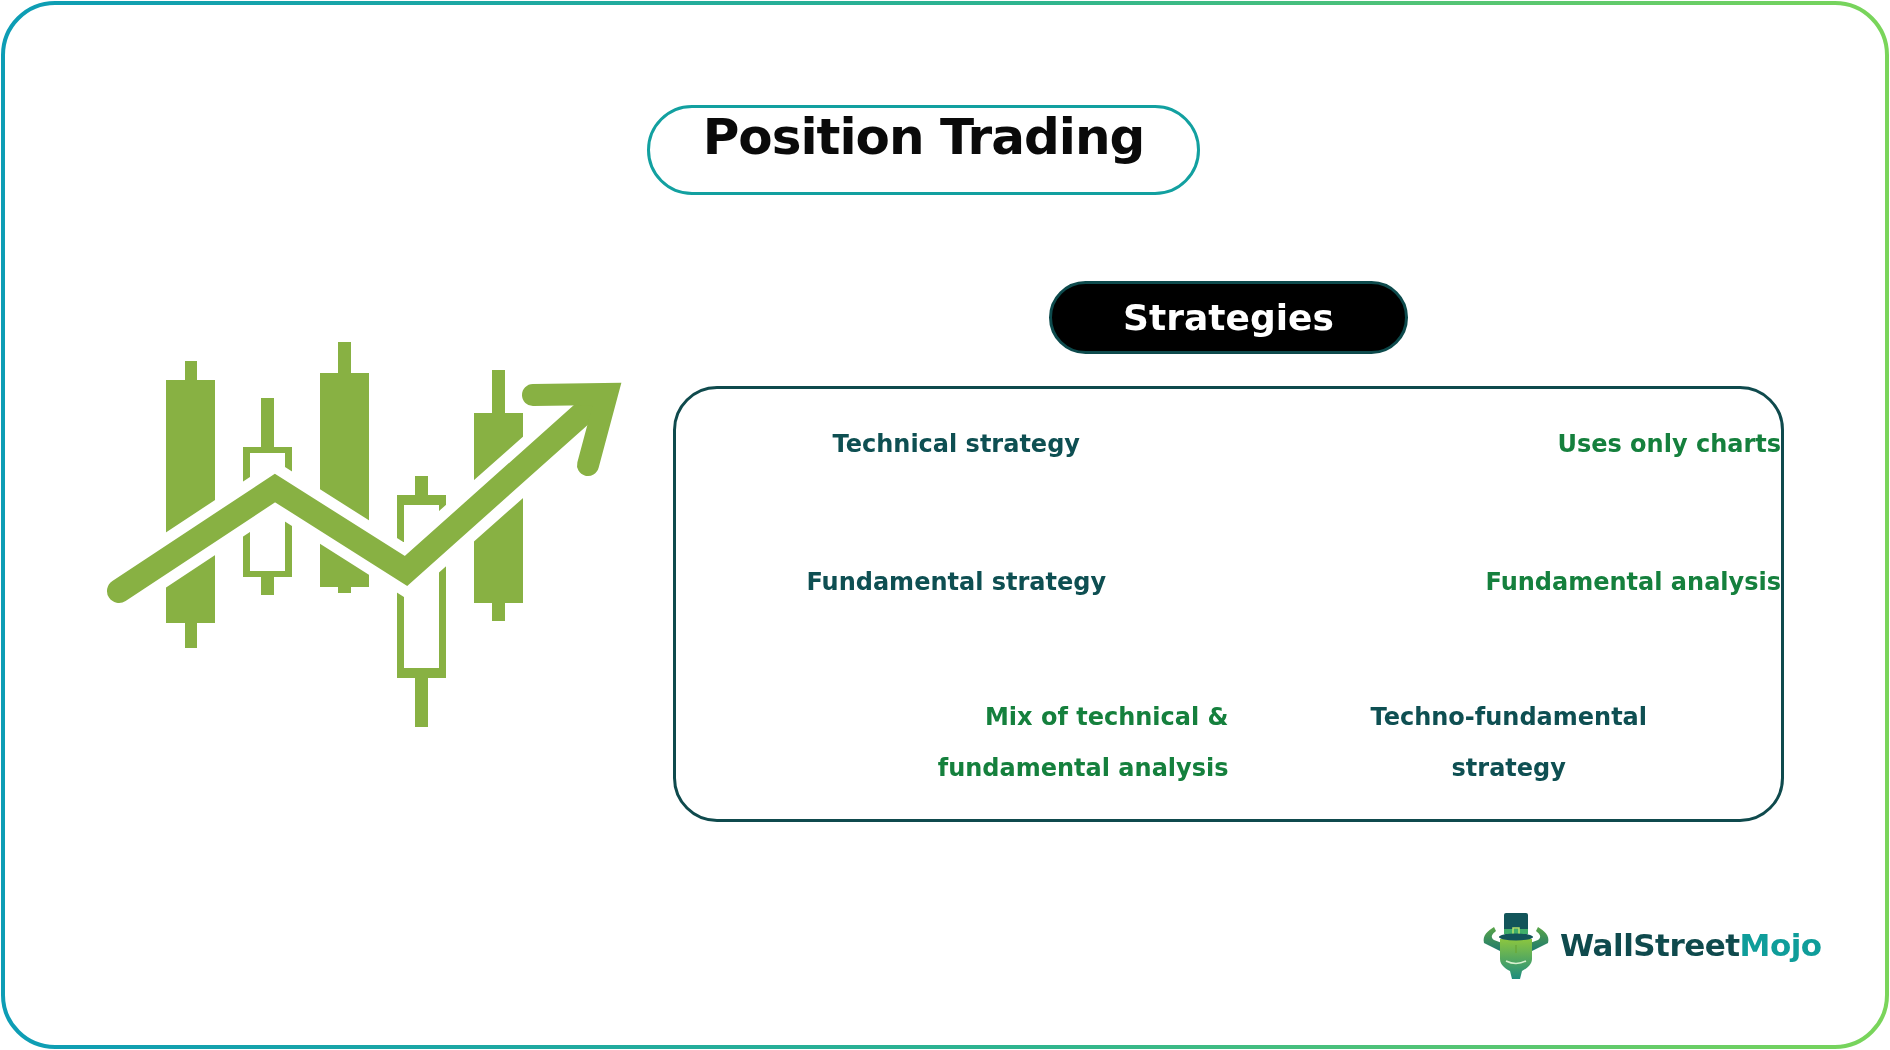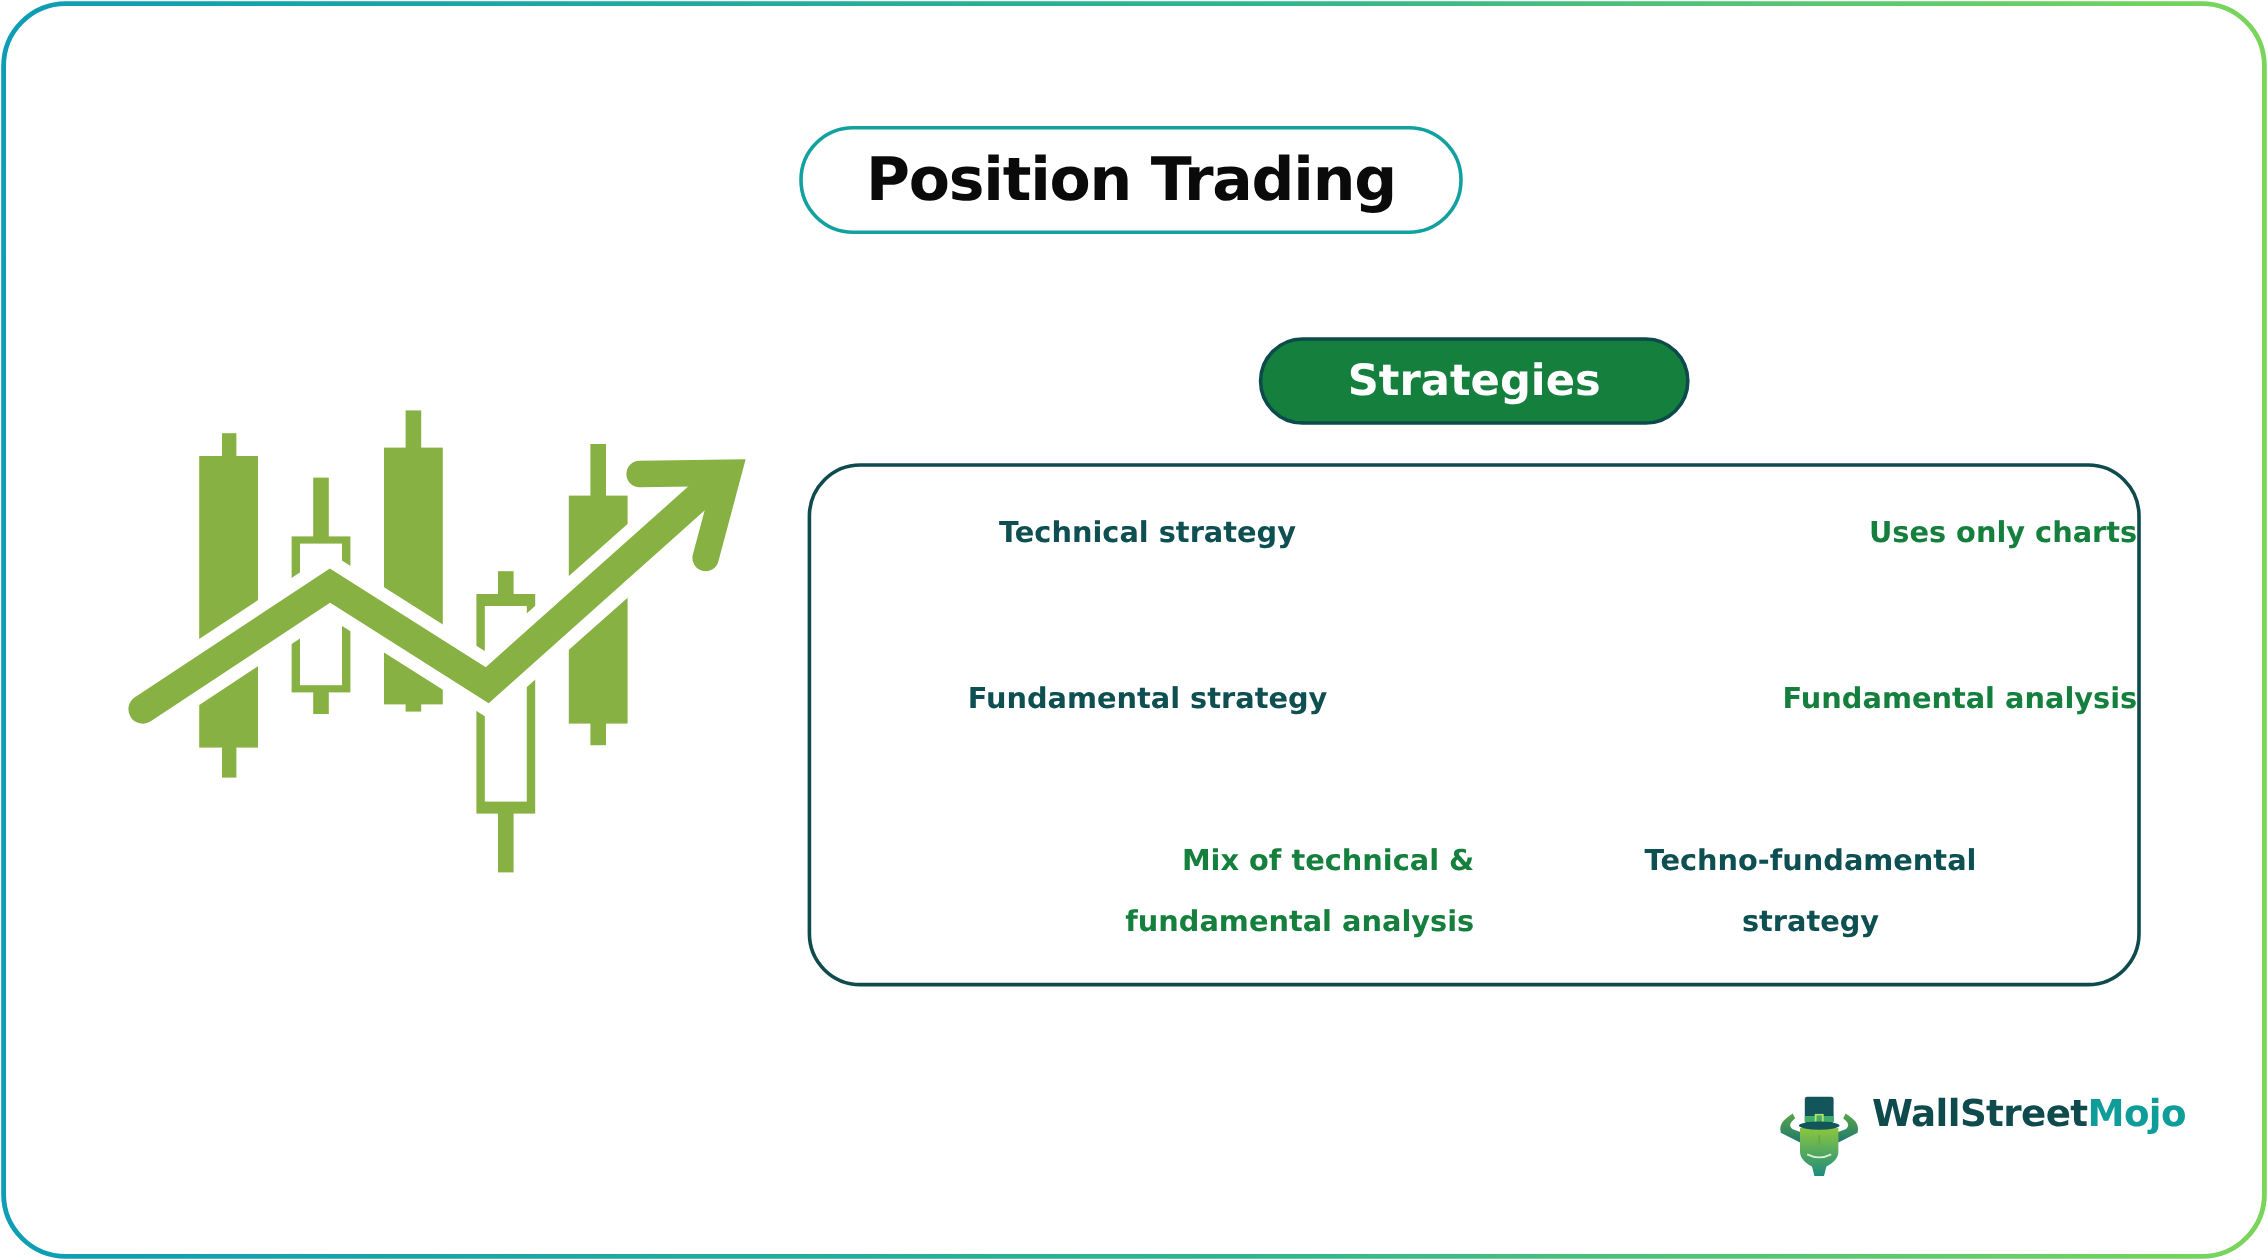--- a/index.html
+++ b/index.html
@@ -14,43 +14,43 @@
       overflow: hidden;
       font-family: "DejaVu Sans", "Liberation Sans", sans-serif;
     }
     .frame {
       position: absolute;
       left: 0; top: 0;
       width: 1890px; height: 1050px;
     }
     .title-pill {
       position: absolute;
-      left: 666px; top: 105px;
+      left: 647px; top: 105px;
       width: 553px; height: 90px;
       box-sizing: border-box;
       border: 3px solid #12a0a0;
       border-radius: 45px;
       background: #ffffff;
-      display: flex; align-items: center; justify-content: center;
+      display: flex; align-items: flex-start; justify-content: center;
     }
     .title-pill span {
       font-family: "DejaVu Sans", "Liberation Sans", sans-serif;
       font-weight: bold;
       font-size: 50px;
       color: #0a0a0a;
       letter-spacing: -1px;
     }
     .strategies-pill {
       position: absolute;
       left: 1049px; top: 281px;
       width: 359px; height: 73px;
       box-sizing: border-box;
       border: 3px solid #0d4a4c;
       border-radius: 37px;
-      background: #15803d;
+      background: #000000;
       display: flex; align-items: center; justify-content: center;
     }
     .strategies-pill span {
       font-family: "DejaVu Sans", "Liberation Sans", sans-serif;
       font-weight: bold;
       font-size: 36px;
       color: #ffffff;
     }
     .strategy-box {
       position: absolute;
@@ -81,21 +81,21 @@
     .row-3 { top: 303px; }
     .illustration {
       position: absolute;
       left: 100px; top: 330px;
       width: 530px; height: 410px;
     }
     .logo {
       position: absolute;
       left: 1480px; top: 910px;
       height: 70px;
-      display: flex; align-items: flex-start;
+      display: flex; align-items: center;
     }
     .logo-icon { width: 72px; height: 72px; }
     .logo-text {
       margin-left: 8px;
       font-family: "DejaVu Sans", "Liberation Sans", sans-serif;
       font-weight: bold;
       font-size: 31px;
       letter-spacing: -0.5px;
     }
     .logo-text .a { color: #0f4a4d; }

